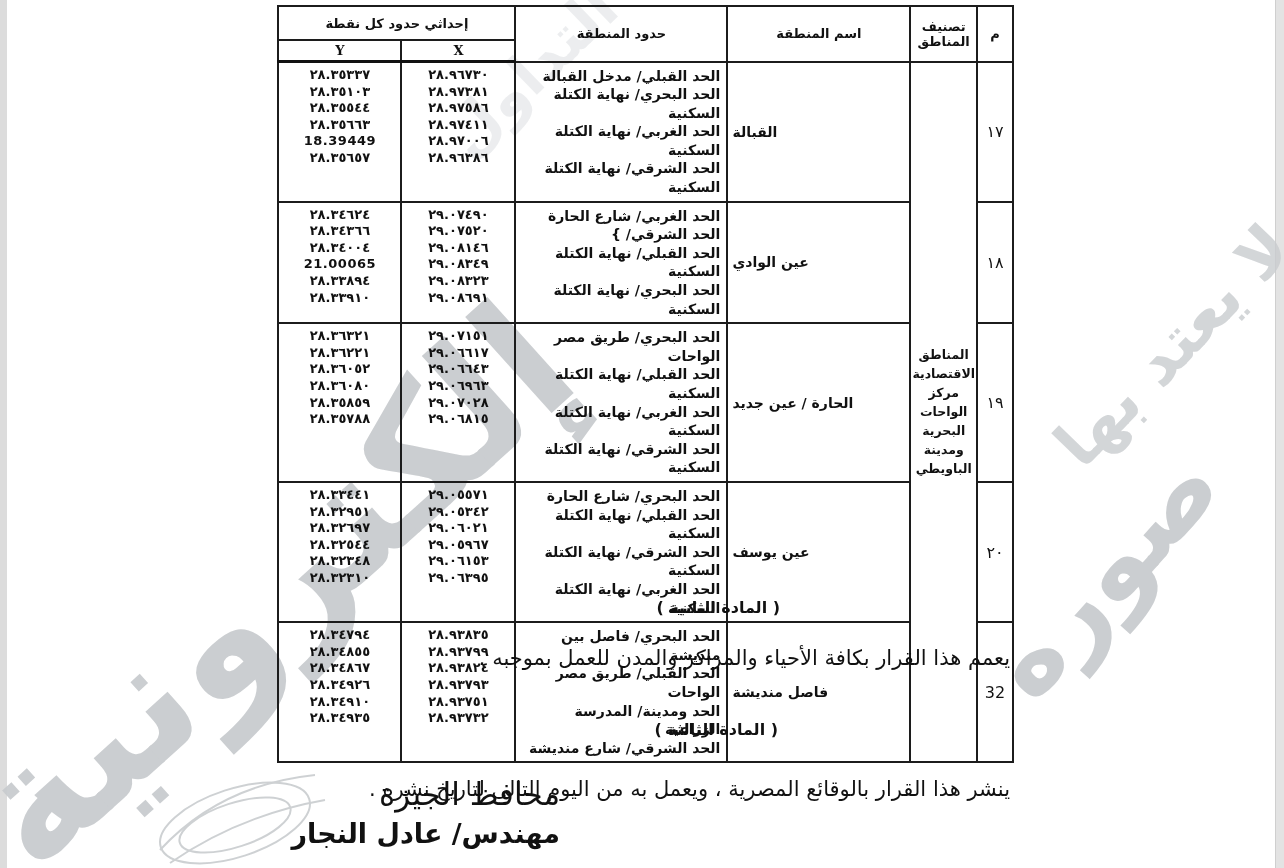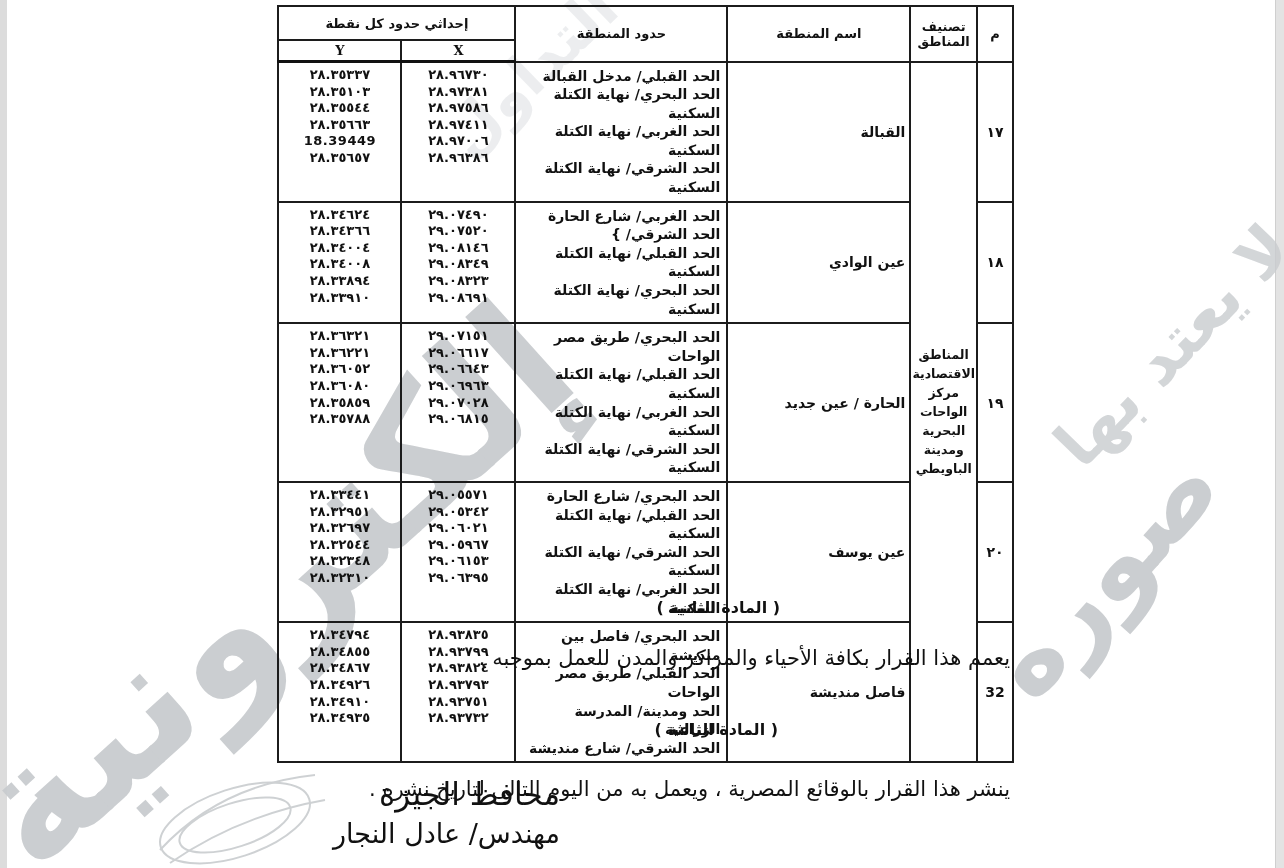--- a/index.html
+++ b/index.html
@@ -34,37 +34,37 @@
   .col-num{width:36px;}
   .col-class{width:62px;}
   .col-name{width:183px;}
   .col-bound{width:212px;}
   .col-x{width:114px;}
   .col-y{width:123px;}
   .sub-xy{height:20px;font-size:14px;font-family:"DejaVu Serif", serif;}
   .head-main{height:34px;}
   thead tr:last-child th{border-bottom:3px solid #111;}
 
-  td.cell-num{text-align:center;font-weight:bold;font-size:14px;}
+  td.cell-num{text-align:center;font-weight:normal;font-size:16px;}
   td.cell-class{text-align:center;font-weight:bold;font-size:12.5px;line-height:19px;padding:2px 1px;margin-top:22px;}
-  td.cell-name{text-align:right;font-weight:bold;font-size:14px;margin-top:24px;}
+  td.cell-name{text-align:left;font-weight:bold;font-size:14px;margin-top:24px;}
   td.cell-bound{font-size:14px;font-weight:bold;line-height:18.6px;text-align:right;padding:4px 6px;}
   td.cell-coord{text-align:center;font-weight:bold;font-size:13px;line-height:16.6px;letter-spacing:.5px;padding:4px 2px;vertical-align:top;}
   .coord-line{white-space:nowrap;}
 
   
   .txt{position:absolute;z-index:2;white-space:nowrap;}
   .art-title{font-weight:bold;font-size:16px;}
   .art-body{font-size:21px;}
   #art2-title{top:598px;right:504px;}
   #art2-body{top:646px;right:274px;}
   #art3-title{top:720px;right:506px;}
   #art3-body{top:736px;right:274px;margin-top:41px;}
   #gov-title{top:776px;right:724px;font-size:31px;}
-  #gov-name{top:818px;right:724px;font-size:27px;font-weight:normal;margin-left:44px;}
+  #gov-name{top:818px;right:724px;font-size:27px;font-weight:bold;margin-left:44px;}
 </style>
 </head>
 <body>
 
 <div class="edge-left"></div>
 <div class="edge-right"></div>
 
 <div class="wm wm-1">إلكترونية</div>
 <div class="wm wm-2">صوره</div>
 <div class="wm wm-3">لا يعتد بها</div>
@@ -145,21 +145,21 @@
           <div class="coord-line">٢٩.٠٧٥٢٠</div>
           <div class="coord-line">٢٩.٠٨١٤٦</div>
           <div class="coord-line">٢٩.٠٨٣٤٩</div>
           <div class="coord-line">٢٩.٠٨٣٢٣</div>
           <div class="coord-line">٢٩.٠٨٦٩١</div>
         </td>
         <td class="cell-coord">
           <div class="coord-line">٢٨.٣٤٦٢٤</div>
           <div class="coord-line">٢٨.٣٤٣٦٦</div>
           <div class="coord-line">٢٨.٣٤٠٠٤</div>
-          <div class="coord-line">٢٨.٣٤٠٠٨</div>
+          <div class="coord-line">21.00065</div>
           <div class="coord-line">٢٨.٣٣٨٩٤</div>
           <div class="coord-line">٢٨.٣٣٩١٠</div>
         </td>
       </tr>
       <tr>
         <td class="cell-num">١٩</td>
         <td class="cell-name">الحارة / عين جديد</td>
         <td class="cell-bound">
           <div class="bound-line">الحد البحري/  طريق مصر</div>
           <div class="bound-line">الواحات</div>

